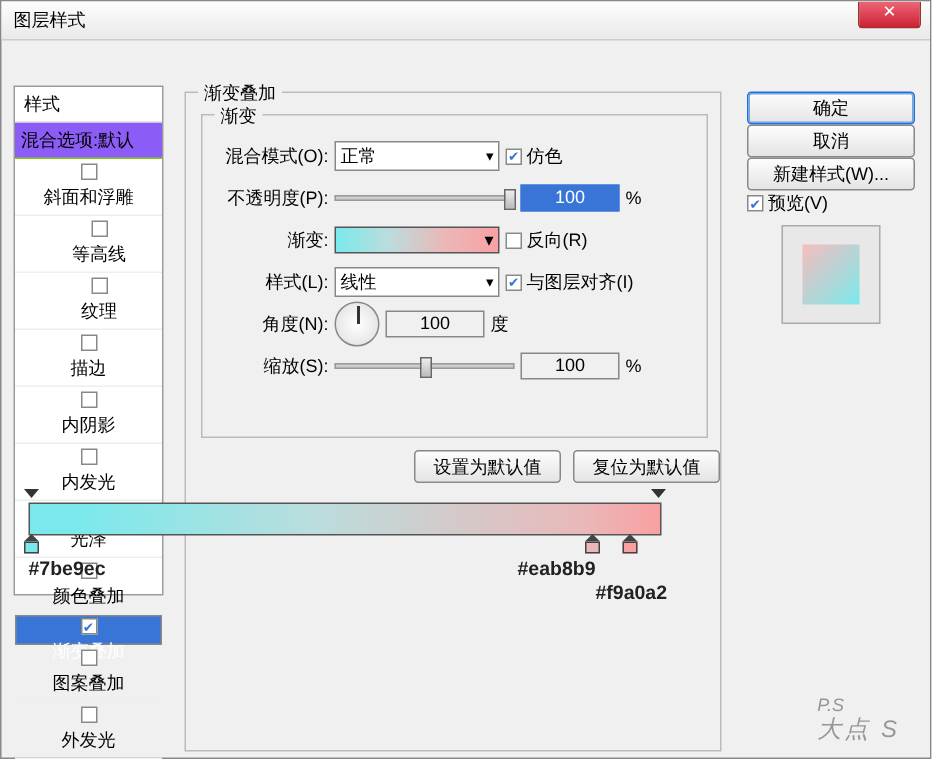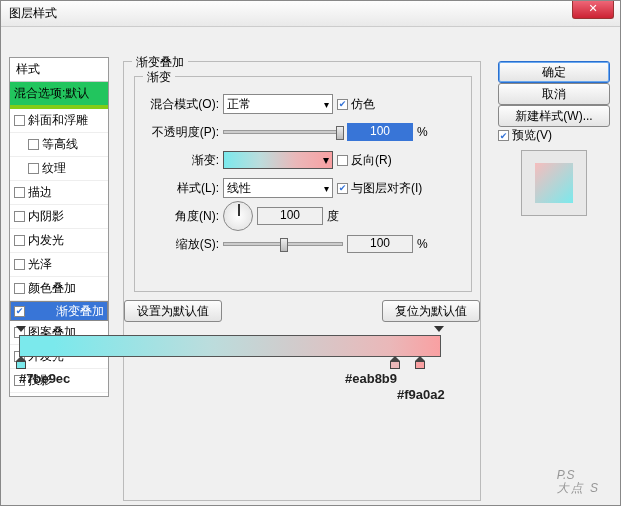--- a/index.html
+++ b/index.html
@@ -3,22 +3,22 @@
 <meta charset="utf-8">
 <style>
 * { box-sizing: border-box; margin: 0; padding: 0; font-family: "Microsoft YaHei", SimSun, sans-serif; font-size: 12px; }
 body { background: #e8e8e8; }
 .dialog { width: 621px; height: 506px; border: 1px solid #888; background: #f0f0f0; position: relative; }
 .titlebar { height: 26px; background: linear-gradient(#fdfdfd,#e9e9e9); border-bottom: 1px solid #ccc; display: flex; align-items: center; padding-left: 8px; }
 .close-btn { position: absolute; right: 6px; top: 0; width: 42px; height: 18px; background: linear-gradient(#e67,#c23); color: #fff; text-align: center; border: 1px solid #933; border-top: none; border-radius: 0 0 3px 3px; font-size: 11px; line-height: 15px; }
 .content { position: absolute; top: 26px; left: 0; right: 0; bottom: 0; padding: 6px 4px; }
 .sidebar { position: absolute; left: 8px; top: 30px; width: 100px; height: 340px; border: 1px solid #999; background: #fff; }
 .sidebar-head { padding: 3px 6px; border-bottom: 1px solid #ccc; }
-.sidebar-sub { padding: 3px 4px; border-bottom: 4px solid #84cc16; background: #22c55e; }
-.sidebar-item { padding: 3px 4px; border-bottom: 1px solid #eee; display: flex; align-items: center; gap: 3px; white-space: nowrap; }
+.sidebar-sub { padding: 3px 4px; border-bottom: 1px solid #84cc16; background: #8b5cf6; }
+.sidebar-item { padding: 3px 4px; border-bottom: 1px solid #eee; display: flex; align-items: center; gap: 3px; white-space: nowrap; flex-direction: column; }
 .sidebar-item.indent { padding-left: 18px; }
 .sidebar-item.sel { background: #3875d7; color: #fff; }
 .cb { width: 11px; height: 11px; border: 1px solid #888; background: #fff; display: inline-flex; align-items: center; justify-content: center; font-size: 9px; color: #3875d7; }
 .cb.checked::after { content: "✔"; }
 .group { position: absolute; border: 1px solid #bbb; background: #f0f0f0; }
 .group-title { position: absolute; top: -8px; left: 8px; background: #f0f0f0; padding: 0 4px; }
 .main-group { left: 122px; top: 34px; width: 358px; height: 440px; }
 .inner-group { left: 10px; top: 14px; width: 338px; height: 216px; position: absolute; border: 1px solid #bbb; }
 .row { display: flex; align-items: center; margin: 6px 6px; gap: 4px; height: 22px; }
 .lbl { width: 78px; text-align: right; }
@@ -30,31 +30,31 @@
 .btn { height: 22px; border: 1px solid #888; background: linear-gradient(#fdfdfd,#e4e4e4); padding: 2px 12px; border-radius: 3px; }
 .right-btns { position: absolute; right: 10px; top: 34px; width: 112px; display: flex; flex-direction: column; gap: 0; }
 .right-btns .btn { width: 100%; }
 .ok-btn { border: 1px solid #2a6fcf; box-shadow: 0 0 0 1px #6aa8ef inset; }
 .preview-box { margin-top: 6px; width: 66px; height: 66px; background: #e8e8e8; border: 1px solid #aaa; align-self: center; display:flex; align-items:center; justify-content:center;}
 .preview-swatch { width: 38px; height: 40px; background: linear-gradient(135deg,#f6bdbd,#7be9ec); }
 .knob { width: 30px; height: 30px; border: 1px solid #888; border-radius: 50%; background: radial-gradient(#fff,#ddd); position: relative; }
 .knob::after { content:""; position:absolute; width:2px; height:12px; background:#333; left:14px; top:2px; }
 .slider-track { flex: 0 0 120px; height: 4px; background: #ccc; border: 1px solid #999; position: relative; }
 .slider-thumb { position: absolute; top: -5px; width: 8px; height: 14px; background: linear-gradient(#eee,#bbb); border:1px solid #666; }
-.btnrow { display:flex; gap:8px; justify-content:space-between; margin-top: 238px; }
+.btnrow { display:flex; gap:8px; justify-content:flex-end; margin-top: 238px; }
 .grad-editor { position: absolute; left: 18px; top: 308px; width: 422px; }
 .grad-bar { height: 22px; border: 1px solid #555; background: linear-gradient(90deg,#7be9ec 0%,#7be9ec 8%, #bdd 45%, #eab8b9 88%, #f9a0a2 100%); position: relative; }
 .stop-top { position:absolute; top:-10px; width:10px; height:10px; }
 .stop-top::before { content:""; display:block; width:0;height:0;border-left:5px solid transparent;border-right:5px solid transparent;border-top:6px solid #333;}
 .stop-bot { position:absolute; bottom:-12px; width:10px; height:12px; }
 .stop-bot .house { width:10px;height:8px;border:1px solid #444; }
 .stop-bot::before { content:"";display:block;width:0;height:0;border-left:5px solid transparent;border-right:5px solid transparent;border-bottom:5px solid #444;}
 .color-label { position:absolute; top: 36px; font-size: 13px; font-weight: bold; color:#222; }
 .watermark { position:absolute; right: 20px; bottom: 8px; font-family: cursive; font-size: 48px; color: rgba(40,40,40,.45); font-style: italic; }
-.watermark small{ font-size: 12px; display:block; margin-top:-10px; letter-spacing:2px;}
+.watermark small{ font-size: 16px; display:block; margin-top:-10px; letter-spacing:2px;}
 .chk-label { display:flex; align-items:center; gap:3px; }
 </style>
 </head>
 <body>
 
 <div class="dialog">
   <div class="titlebar">
     <span>图层样式</span>
     <div class="close-btn">✕</div>
   </div>

